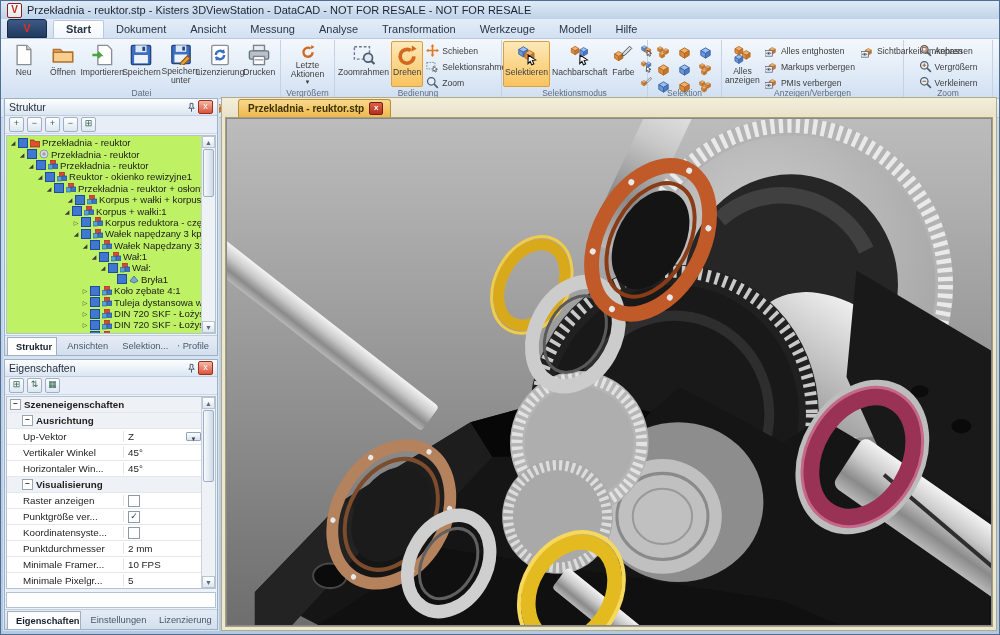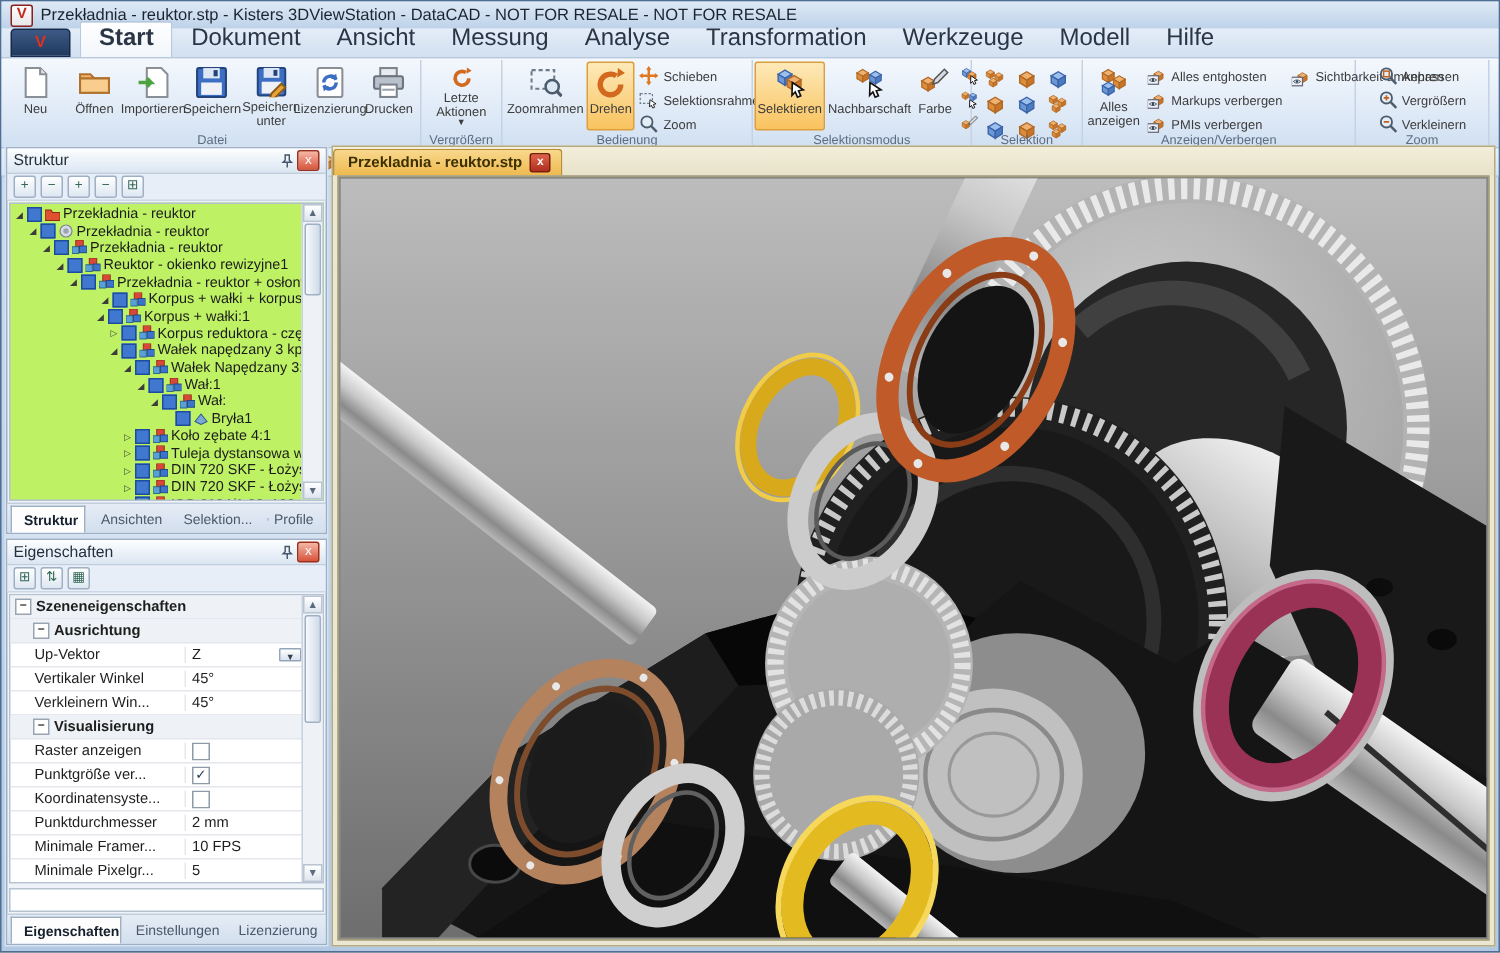--- a/index.html
+++ b/index.html
@@ -12,21 +12,21 @@
             background:linear-gradient(#dfeaf6,#bdd2e9);}
   .vlogo{width:13px;height:13px;background:linear-gradient(#fdfdfd,#e8e8e8);border:1px solid #8a2020;
          color:#c42a1c;font-weight:bold;font-size:10px;line-height:12px;text-align:center;border-radius:2px;}
   .title-text{font-size:11px;color:#1c2430;white-space:nowrap;}
   
   .tabrow{height:19px;display:flex;align-items:flex-end;background:linear-gradient(#e4edf8,#d2e0f0);
           border-bottom:1px solid #b9c9dd;padding-left:4px;}
   .appbtn{width:38px;height:17px;margin:0 6px 0 2px;border-radius:3px 3px 0 0;
           background:linear-gradient(#3d5a86,#203a5e);border:1px solid #17294a;
           color:#e03020;font-weight:bold;font-size:11px;text-align:center;line-height:16px;cursor:default;}
-  .mtab{padding:2px 12px 3px;font-size:16px;color:#2a3545;cursor:default;white-space:nowrap;}
+  .mtab{padding:2px 12px 3px;font-size:11px;color:#2a3545;cursor:default;white-space:nowrap;}
   .mtab.active{background:linear-gradient(#ffffff,#f2f6fb);border:1px solid #b9c9dd;border-bottom:none;
                border-radius:2px 2px 0 0;font-weight:bold;}
   
   .ribbon{height:58px;display:flex;background:linear-gradient(#f4f8fd,#dce8f6 70%,#d0dff1);
           border-bottom:1px solid #b6c6da;padding:1px 2px 0 2px;}
   .rgroup{position:relative;border-right:1px solid #c3d2e4;padding:1px 1px 11px 1px;box-sizing:border-box;display:flex;}
   .rglabel{position:absolute;bottom:0;left:0;right:0;text-align:center;font-size:8.5px;color:#5c6c82;}
   .rb-big{display:flex;flex-direction:column;align-items:center;justify-content:flex-start;
           font-size:8.6px;color:#3c3c3c;text-align:center;padding:1px 1px;border:1px solid transparent;
           border-radius:2px;line-height:1.05;cursor:default;}
@@ -96,21 +96,21 @@
   .plabel{width:100px;flex:none;padding-left:16px;overflow:hidden;white-space:nowrap;border-right:1px solid #e4e8ee;}
   .pval{flex:1;display:flex;align-items:center;padding-left:4px;overflow:hidden;white-space:nowrap;position:relative;}
   .ddbtn{position:absolute;right:1px;top:1px;bottom:1px;width:13px;background:linear-gradient(#fefefe,#d8e2ee);
          border:1px solid #93a5bb;border-radius:1px;font-size:6px;color:#33414f;text-align:center;line-height:12px;cursor:default;}
   .cbox{width:10px;height:10px;border:1px solid #8e9aa8;background:#fff;font-size:9px;line-height:9px;
         text-align:center;color:#2c3e50;cursor:default;}
   .emptybox{flex:1;background:#fff;border:1px solid #b5c2d2;margin:2px 1px 1px;}
   
   .doccol{flex:1;display:flex;flex-direction:column;margin-left:2px;background:#ece7d2;
           border:1px solid #b3ab83;box-sizing:border-box;}
-  .doctabbar{height:19px;display:flex;align-items:flex-end;
+  .doctabbar{height:19px;display:flex;align-items:flex-end;padding-left:16px;
              background:linear-gradient(#f3eeda,#e8e2c9);}
   .doctab{display:flex;align-items:center;gap:5px;padding:2px 7px 2px 9px;font-size:10px;font-weight:bold;
           color:#3c3000;background:linear-gradient(#f8d88d,#eeb94e);border:1px solid #b98e3a;border-bottom:none;
           border-radius:3px 3px 0 0;cursor:default;}
   .dtx{width:12px;height:11px;background:linear-gradient(#e0614a,#b03020);border:1px solid #7c1c10;border-radius:2px;
        color:#fff;font-size:8px;font-weight:bold;line-height:10px;text-align:center;cursor:default;}
   .viewframe{flex:1;margin:0 3px 3px;border:1px solid #a79f78;background:#888;position:relative;}
   .view3d{position:absolute;inset:1px;}
   .view3d svg{display:block;width:100%;height:100%;}
   svg{shape-rendering:geometricPrecision;}
@@ -891,21 +891,21 @@
                   <span class="ddbtn">▼</span>
                 </span>
               </div>
             <div class="prow">
                 <span class="plabel">Vertikaler Winkel</span>
                 <span class="pval">
                   <span>45°</span>
                 </span>
               </div>
             <div class="prow">
-                <span class="plabel">Verkleinern Win...</span>
+                <span class="plabel">Horizontaler Win...</span>
                 <span class="pval">
                   <span>45°</span>
                 </span>
               </div>
             <div class="prow phead" style="padding-left:12px">
                 <span class="expbox">−</span>
                 <b>Visualisierung</b>
               </div>
             <div class="prow">
                 <span class="plabel">Raster anzeigen</span>

